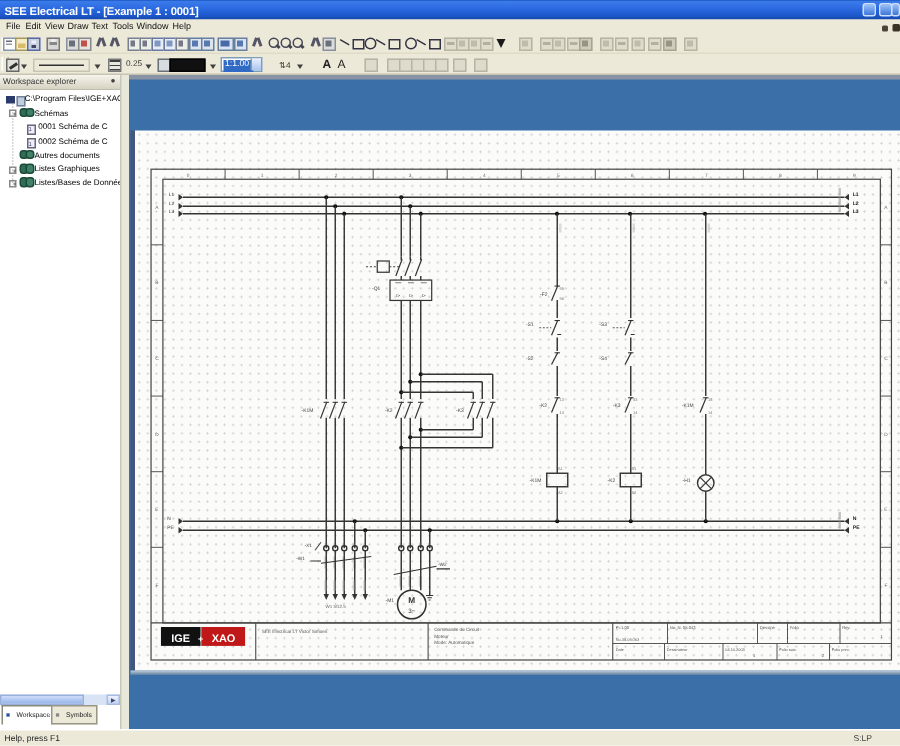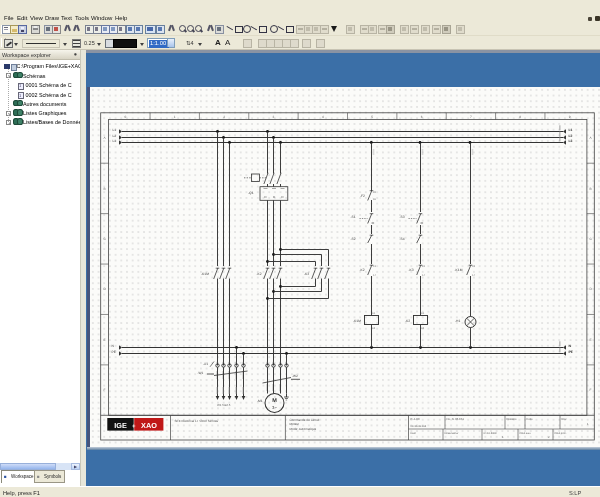--- a/index.html
+++ b/index.html
@@ -27,20 +27,26 @@
 #statusbar{position:absolute;left:0;top:486px;width:600px;height:11px;background:#ece9d8;border-top:1px solid #fff;font-size:5.7px;color:#222;box-sizing:border-box;}
 #lscroll{position:absolute;left:0;top:413px;width:80px;height:7px;background:#d8e4f6;}
 #lthumb{position:absolute;left:0;top:0;width:56px;height:7px;background:linear-gradient(to bottom,#cfdcf8,#96b6ec);border:1px solid #98b0da;box-sizing:border-box;}
 #lsbtn{position:absolute;left:71px;top:0;width:9px;height:7px;background:linear-gradient(to bottom,#eef4fe,#bcd2f4);border:1px solid #a8bce0;box-sizing:border-box;font-size:4px;color:#446;text-align:center;line-height:6px;}
 .tab{position:absolute;top:420px;height:13px;font-size:4.5px;color:#222;box-sizing:border-box;overflow:hidden;}
 </style>
 </head>
 <body>
 <div id="win">
 
+  <div id="titlebar">
+    <div id="titletext">SEE Electrical LT - [Example 1 : 0001]</div>
+    <div class="winbtn" style="left:575px;"></div>
+    <div class="winbtn" style="left:585.5px;"></div>
+    <div class="winbtn" style="left:594px;width:6px;"></div>
+  </div>
 
   <div id="menubar">
     <span class="mi" style="left:4px;">File</span>
     <span class="mi" style="left:17px;">Edit</span>
     <span class="mi" style="left:30px;">View</span>
     <span class="mi" style="left:45px;">Draw</span>
     <span class="mi" style="left:61px;">Text</span>
     <span class="mi" style="left:75px;">Tools</span>
     <span class="mi" style="left:91px;">Window</span>
     <span class="mi" style="left:115px;">Help</span>

